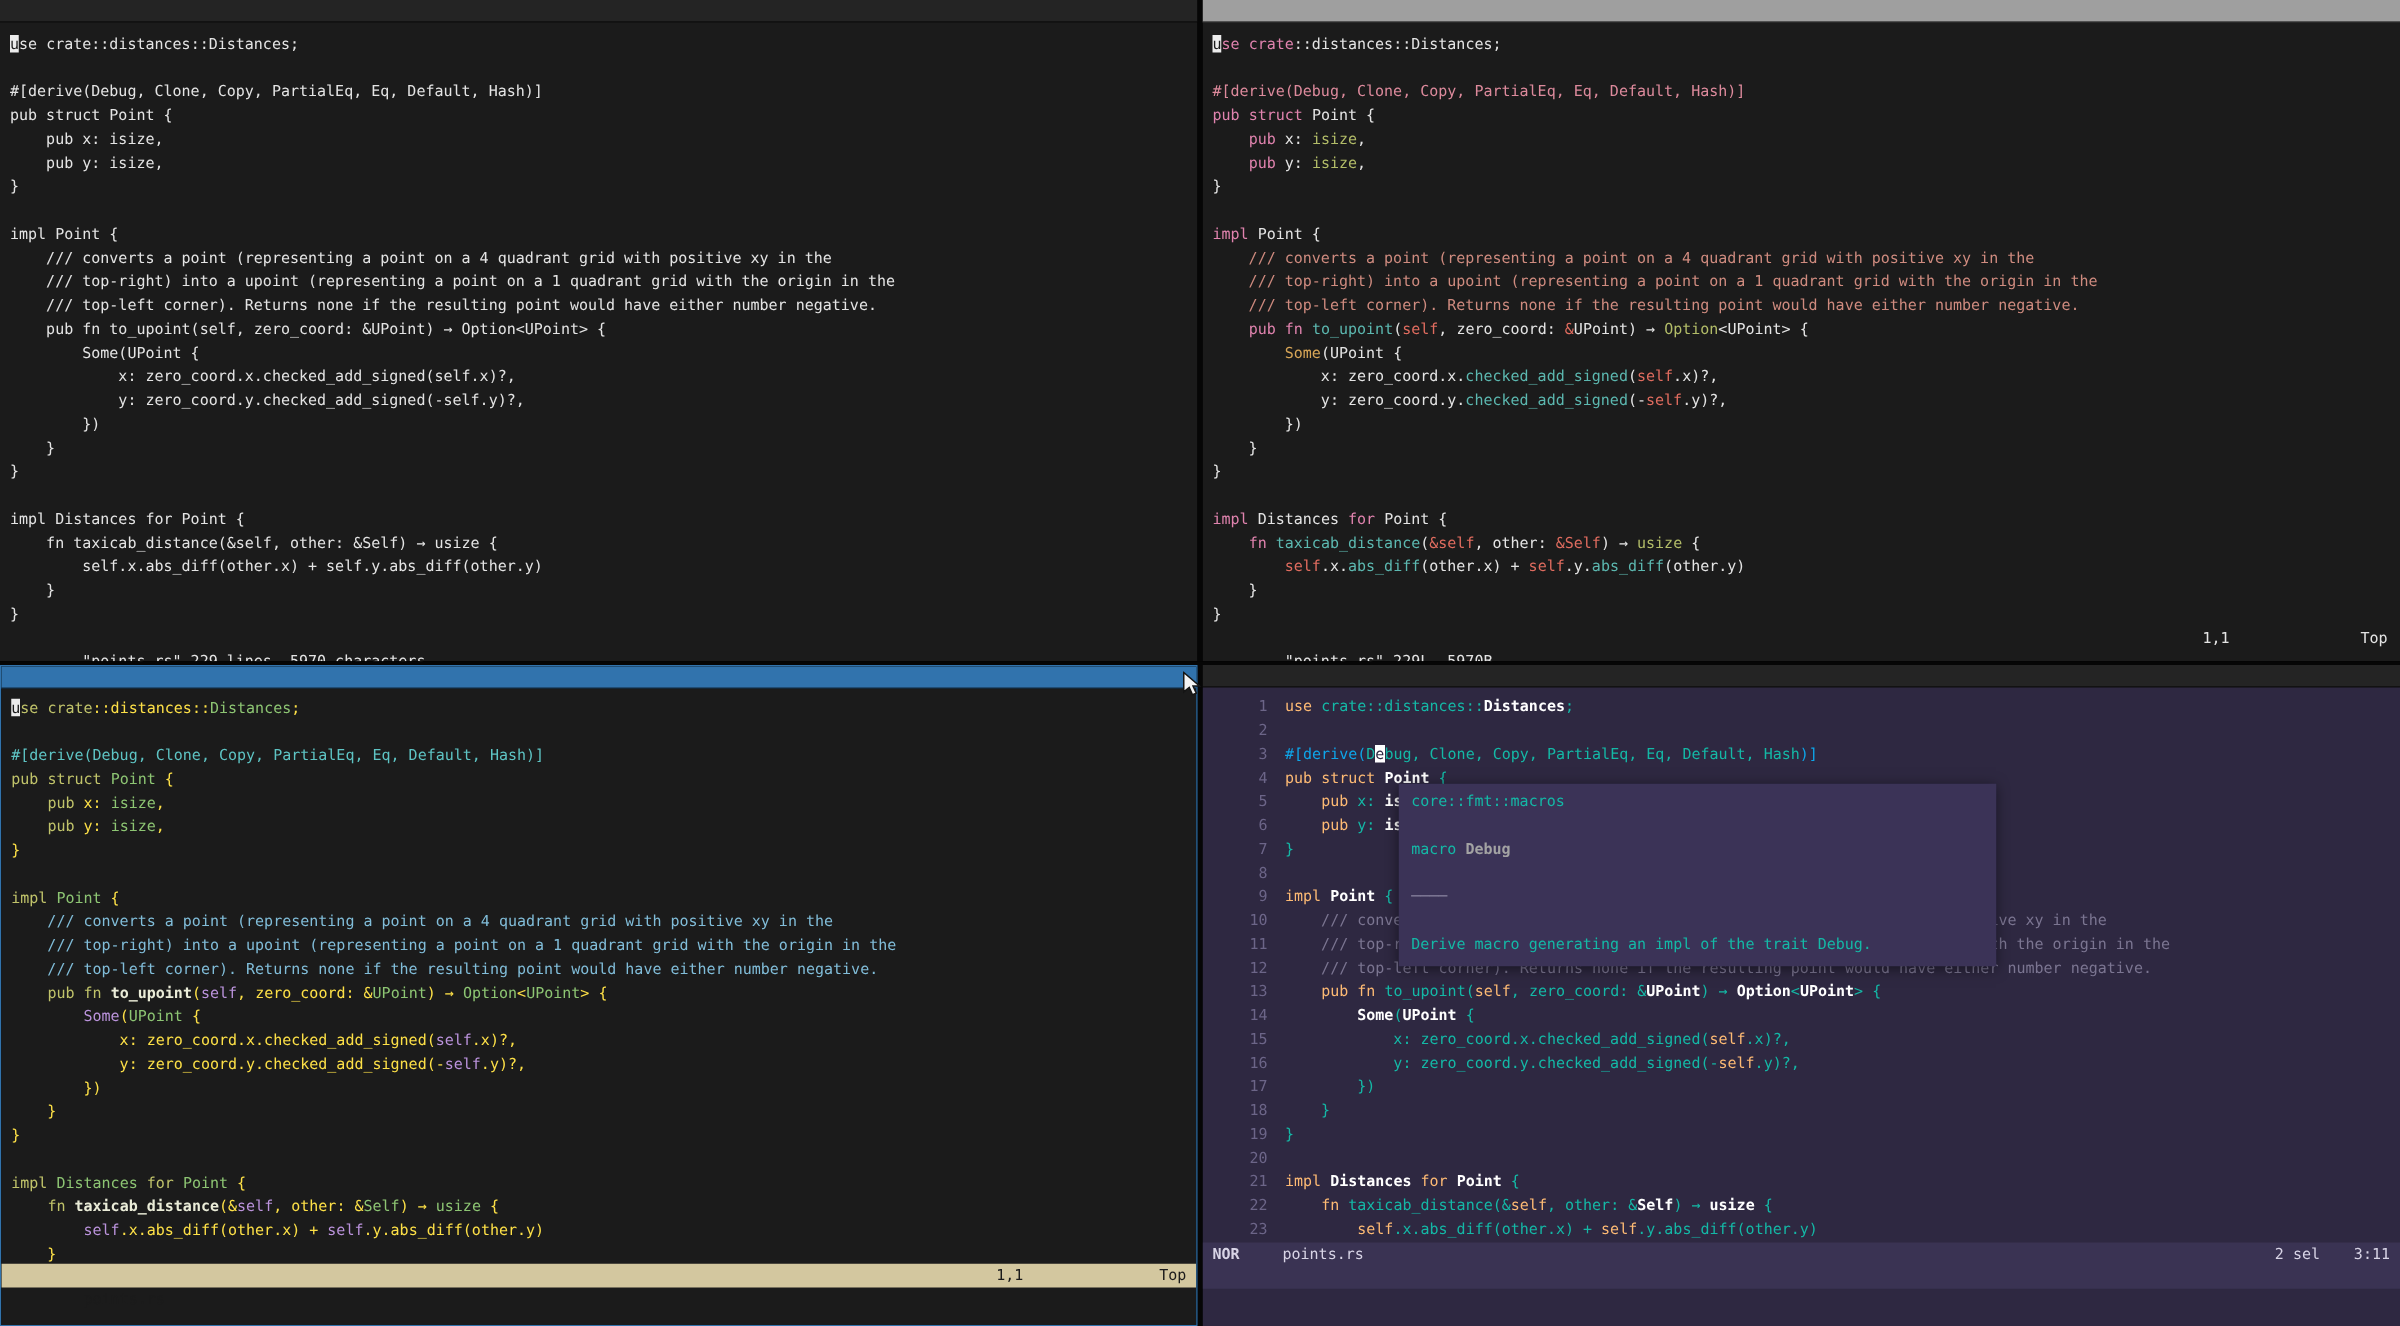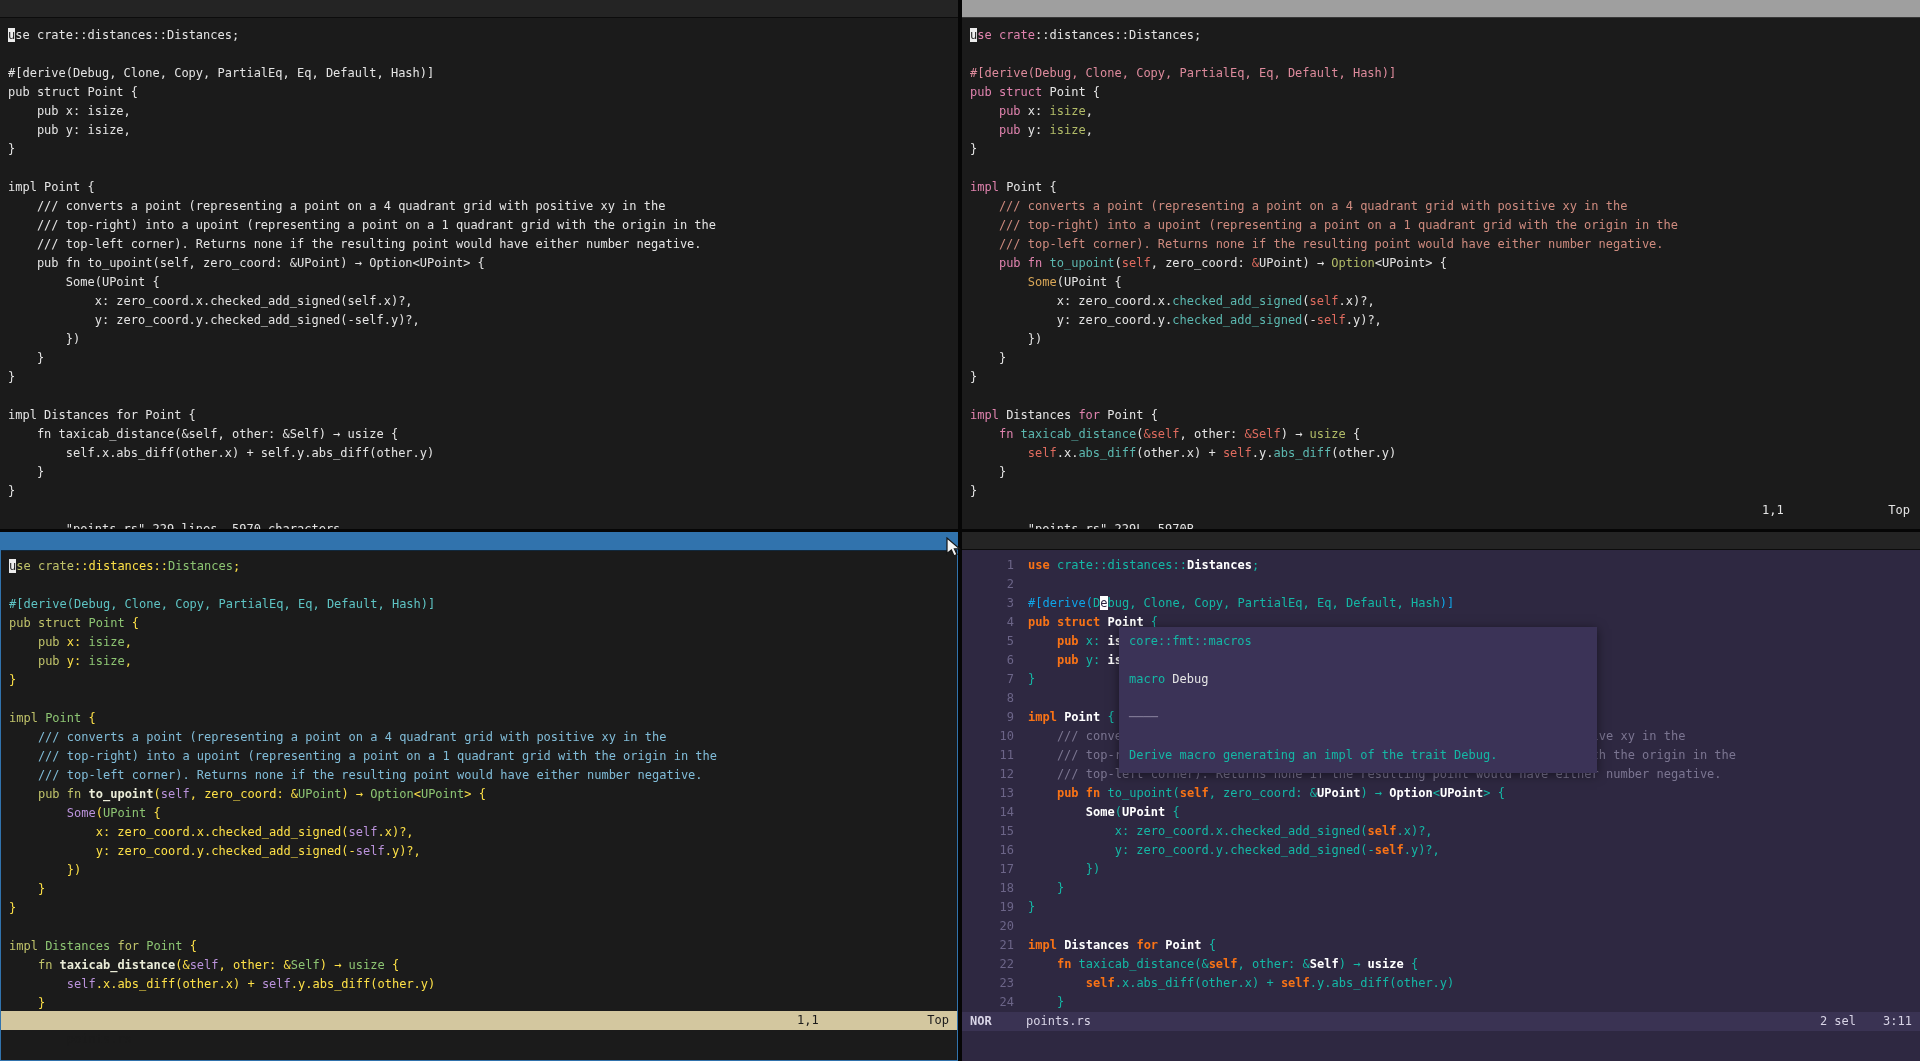--- a/index.html
+++ b/index.html
@@ -46,37 +46,37 @@
   .pane-nvim .tk-p{color:#fde047}
   .pane-nvim .tk-k{color:#c0c36a}
   .pane-nvim .tk-t{color:#8dc573}
   .pane-nvim .tk-c{color:#81bdd9}
   .pane-nvim .tk-m{color:#5ec4c4}
   .pane-nvim .tk-e{color:#bb93dc}
   .pane-nvim .tk-s{color:#bb93dc}
   .pane-nvim .tk-f{color:#eaecd8;font-weight:bold}
   
   .pane-helix .tk-p{color:#14b8a6}
-  .pane-helix .tk-k{color:#f97316;font-weight:bold}
+  .pane-helix .tk-k{color:#fdba74;font-weight:normal}
   .pane-helix .tk-t{color:#ffffff;font-weight:bold}
   .pane-helix .tk-c{color:#7b7591}
   .pane-helix .tk-a{color:#0ea5e9}
   .pane-helix .tk-x{background:#ffffff;color:#2e2841}
-  .tk-b{font-weight:normal;color:#e5e5e5}
+  .tk-b{font-weight:bold;color:#a3a3a3}
   .tk-d{color:#8a84a0}
   .ln{display:inline-block;width:44px;text-align:right;margin-right:14px;color:#6c6588}
   
   .msgline{position:absolute;left:8px;right:0;top:483px;height:19px;color:#e4e4e4}
   .ruler-pos{position:absolute;left:792px;top:0}
   .ruler-scroll{position:absolute;right:10px;top:0}
   .nvim-status{position:absolute;left:0;right:0;bottom:30px;height:19px;
                background:var(--nvim-status-bg,#d3c79f);color:#1b1b1b;padding-left:8px}
   .nvim-status .st-pos{position:absolute;left:796px;top:0}
   .nvim-status .st-scroll{position:absolute;right:8px;top:0}
-  .hx-status{position:absolute;left:0;right:0;bottom:30px;height:19px;
+  .hx-status{position:absolute;left:0;right:0;bottom:30px;height:37px;
              background:var(--helix-status-bg,#3a3353);color:#d8d4e6}
   .hx-status .hx-mode{position:absolute;left:8px;top:0;font-weight:bold}
   .hx-status .hx-file{position:absolute;left:64px;top:0}
   .hx-status .hx-sel{position:absolute;right:64px;top:0}
   .hx-status .hx-pos{position:absolute;right:8px;top:0}
   
   .popup{position:absolute;left:157px;top:77px;width:478px;height:146px;z-index:5;
          background:#3b3357;box-shadow:0 2px 10px rgba(0,0,0,.5);
          padding:5px 0 0 10px;white-space:pre;color:#d8d4e6;overflow:hidden}
   

